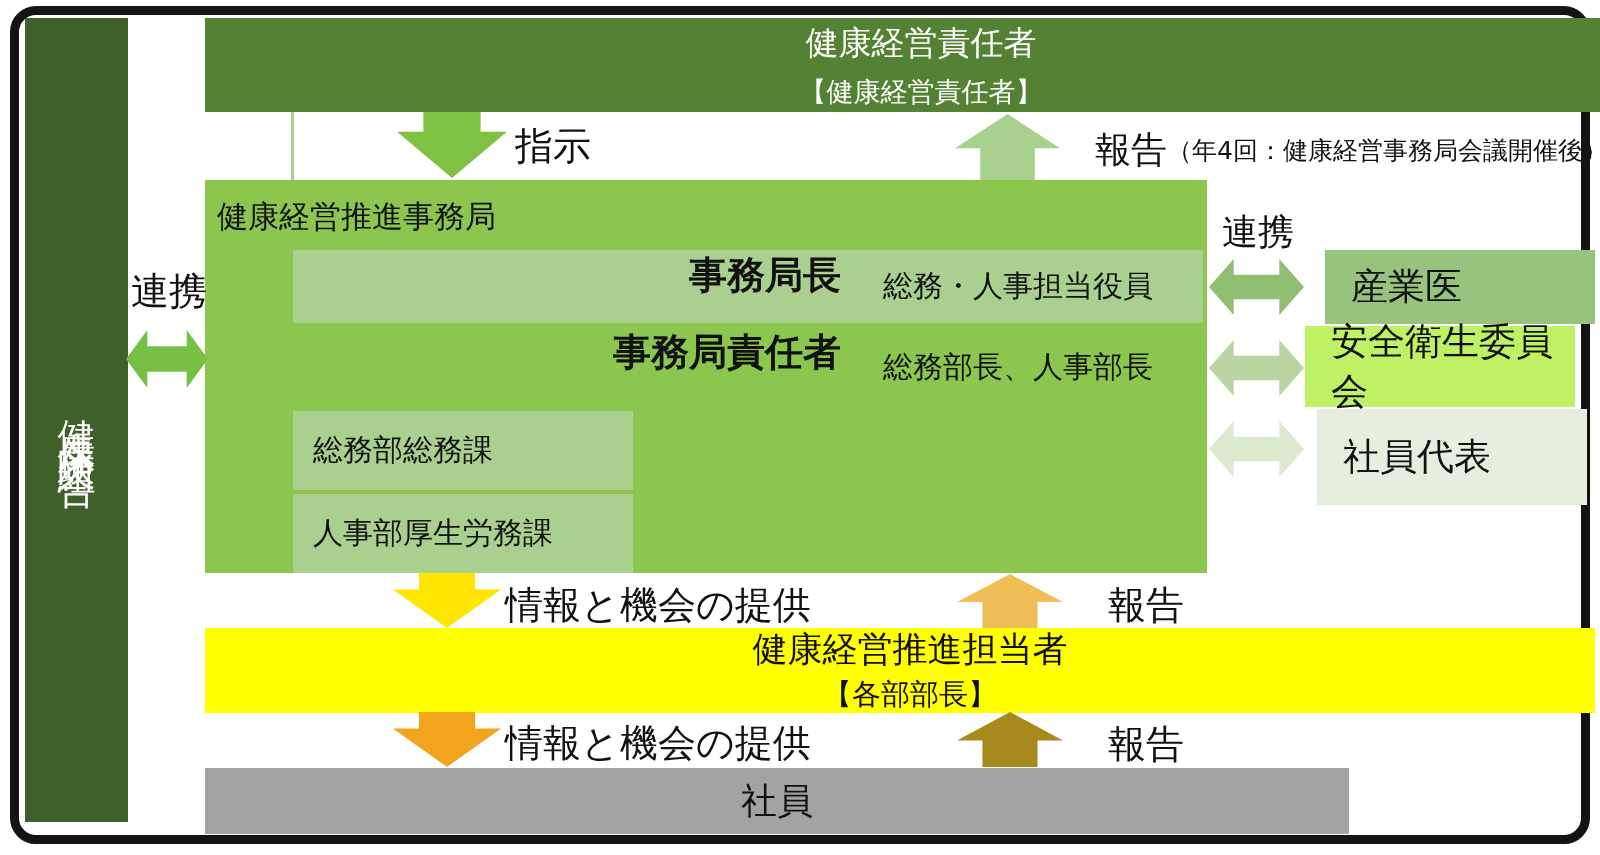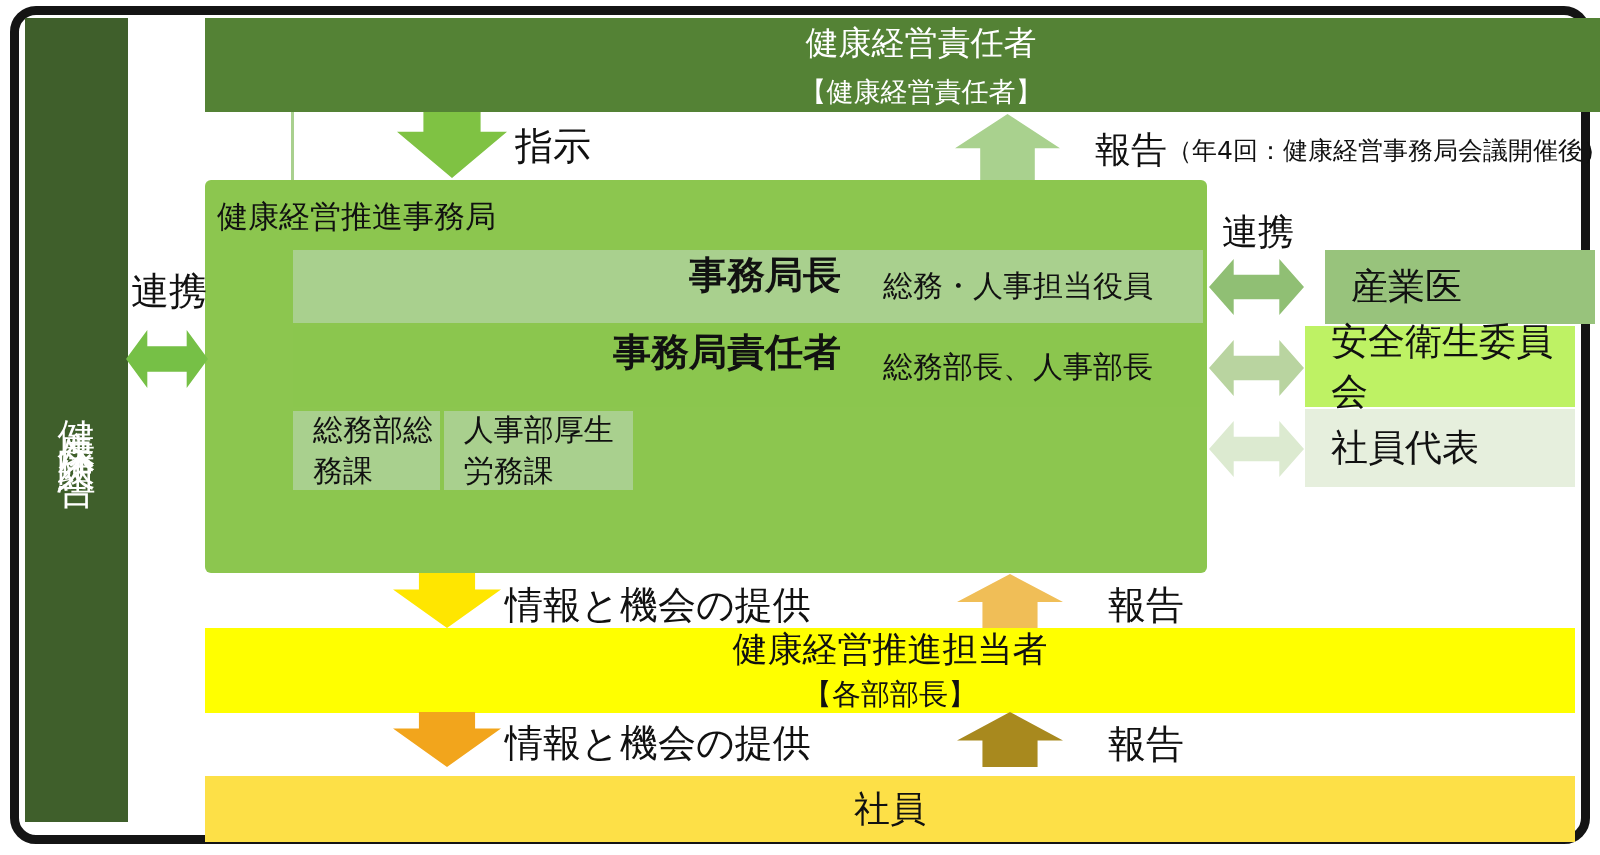--- a/index.html
+++ b/index.html
@@ -11,46 +11,46 @@
 
   
   .left-bar{left:25px;top:18px;width:103px;height:804px;background:#3f5f2b;
             display:flex;align-items:center;justify-content:center;}
   .left-bar .vtext{writing-mode:vertical-rl;color:#fff;font-size:38px;letter-spacing:10px;line-height:1;}
   .top-banner{left:205px;top:18px;width:1432px;height:94px;background:#548235;color:#ffffff;
               display:flex;flex-direction:column;align-items:center;justify-content:center;gap:8px;}
   .top-banner .t1{font-size:33px;font-weight:500;}
   .top-banner .t2{font-size:27px;}
 
-  .office-box{left:205px;top:180px;width:1002px;height:393px;background:#8cc64f;border-radius:6px;}
+  .office-box{left:205px;top:180px;width:1002px;height:393px;background:#8cc64f;}
   .office-title{position:absolute;left:12px;top:16px;font-size:31px;font-weight:500;}
   .rows{position:absolute;left:88px;top:70px;width:910px;}
   .row{position:absolute;left:0;width:910px;display:flex;}
   .row1{top:0;height:73px;background:#a9d08e;}
   .row2{top:77px;height:80px;background:#8bc64e;}
   .row3{top:161px;height:162px;background:transparent;}
   .role-cell{flex:1;display:flex;justify-content:flex-end;padding-right:22px;}
   .role{font-size:38px;font-weight:bold;}
   .member-cell{width:340px;display:flex;align-items:center;padding-left:20px;box-sizing:border-box;font-size:30px;}
   .row3 .role-cell{background:#a9d08e;align-items:flex-start;}
   .row3 .role{line-height:79px;}
-  .subcol{width:340px;display:flex;flex-direction:row;gap:4px;}
+  .subcol{width:340px;display:flex;flex-direction:column;gap:4px;}
   .subcell{height:79px;background:#a9d08e;display:flex;align-items:center;padding-left:20px;box-sizing:border-box;font-size:30px;}
 
   .banner-yellow{left:205px;top:628px;width:1370px;height:85px;background:#ffff00;
-                 display:flex;flex-direction:column;align-items:center;justify-content:center;gap:2px;}
+                 display:flex;flex-direction:column;align-items:center;justify-content:center;gap:2px;padding-left:20px;}
   .banner-yellow .t1{font-size:35px;font-weight:500;}
   .banner-yellow .t2{font-size:29px;}
-  .banner-cream{left:205px;top:768px;width:1370px;height:66px;background:#fde047;
-                display:flex;align-items:center;justify-content:center;font-size:36px;font-weight:500;margin-top:8px;}
+  .banner-cream{left:205px;top:768px;width:1144px;height:66px;background:#a3a3a3;
+                display:flex;align-items:center;justify-content:center;font-size:36px;font-weight:500;}
 
   .partner{left:1305px;width:270px;display:flex;align-items:center;padding-left:26px;box-sizing:border-box;font-size:37px;}
   .partner1{top:250px;height:74px;background:#98c37c;margin-left:20px;}
   .partner2{top:326px;height:81px;background:#bef264;}
-  .partner3{top:409px;height:78px;background:#e6efdd;}
+  .partner3{top:409px;height:96px;background:#e6efdd;margin-left:12px;}
 
   
   .arrow-down{clip-path:polygon(24% 0,76% 0,76% 30%,100% 30%,50% 100%,0 30%,24% 30%);}
   .arrow-up{clip-path:polygon(50% 0,100% 52%,76% 52%,76% 100%,24% 100%,24% 52%,0 52%);}
   .arrow-lr{clip-path:polygon(0 50%,26% 0,26% 28%,74% 28%,74% 0,100% 50%,74% 100%,74% 72%,26% 72%,26% 100%);}
 
   .connector-v{left:291px;top:112px;width:3px;height:68px;background:#a9d08e;}
 
   .lbl{font-size:38px;white-space:nowrap;}
   .lbl-small{font-size:25px;}

